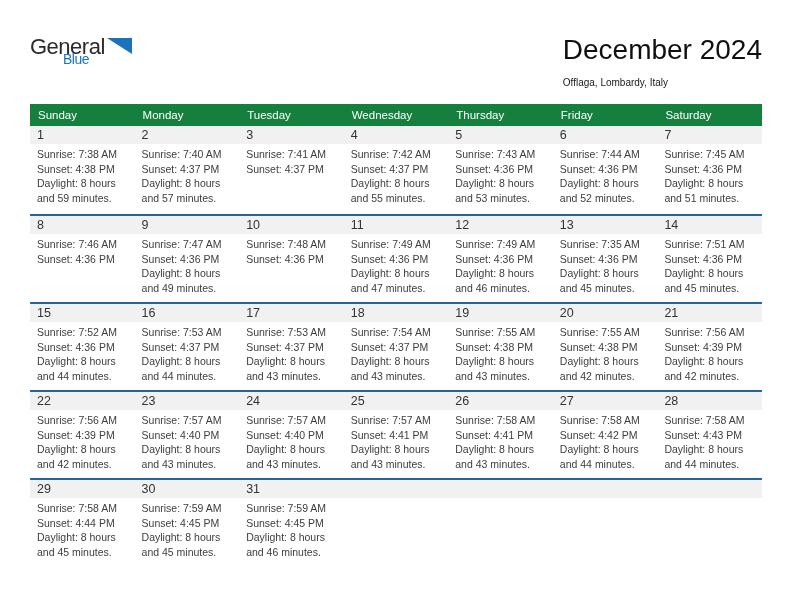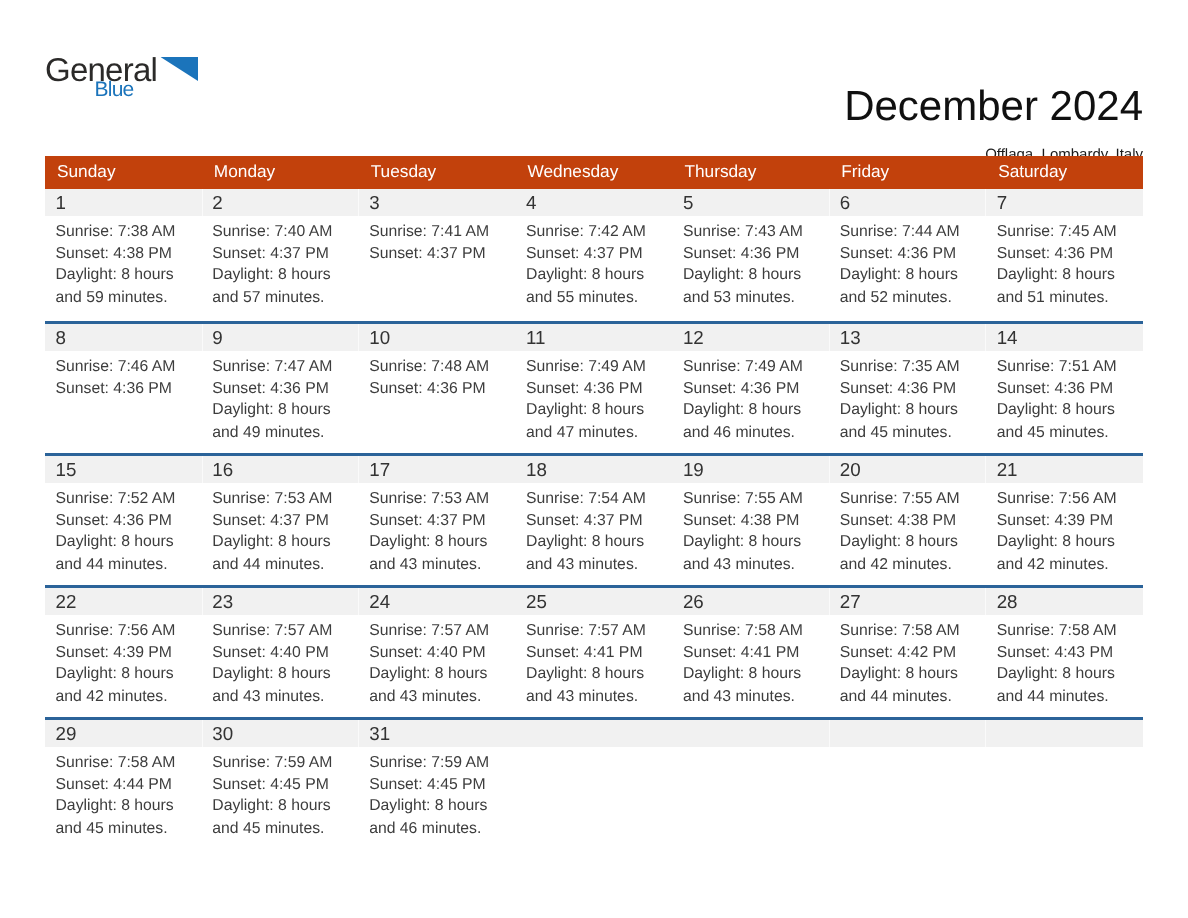--- a/index.html
+++ b/index.html
@@ -7,29 +7,29 @@
     width:792px; height:612px; position:relative; overflow:hidden;
     font-family:"Liberation Sans", sans-serif;
     -webkit-font-smoothing:antialiased;
   }
   
   .logo { position:absolute; left:30px; top:36px; line-height:1; }
   .logo-line1 { display:flex; align-items:center; }
   .logo-general { font-size:22px; color:#2b2a29; letter-spacing:-0.5px; }
   .logo-tri { margin-left:2px; margin-bottom:2px; }
   .logo-blue { font-size:14px; color:#1b74bb; margin-left:33px; margin-top:-6px; letter-spacing:-0.5px; }
-  .title-block { position:absolute; right:30px; top:55px; text-align:right; }
+  .title-block { position:absolute; right:30px; top:34px; text-align:left; }
   .page-title { font-size:28px; color:#101010; }
   .page-subtitle { font-size:10px; color:#1a1a1a; margin-top:11px; }
 
   
   .calendar { position:absolute; left:30px; top:104px; width:732px; }
   .weekday-row {
     display:grid; grid-template-columns:repeat(7,1fr);
-    background:#c2410c; height:22px; align-items:center;
+    background:#15803d; height:22px; align-items:center;
   }
   .weekday { color:#ffffff; font-size:11.5px; padding-left:8px; }
   .week-row {
     display:grid; grid-template-columns:repeat(7,1fr);
     height:88px; box-sizing:border-box; background:#ffffff;
   }
   #weeks-container .week-row:not(:first-child) { border-top:2px solid #2b6399; }
   .day-cell { overflow:hidden; }
   .day-num {
     height:18px; line-height:18px; background:#f1f1f1;

